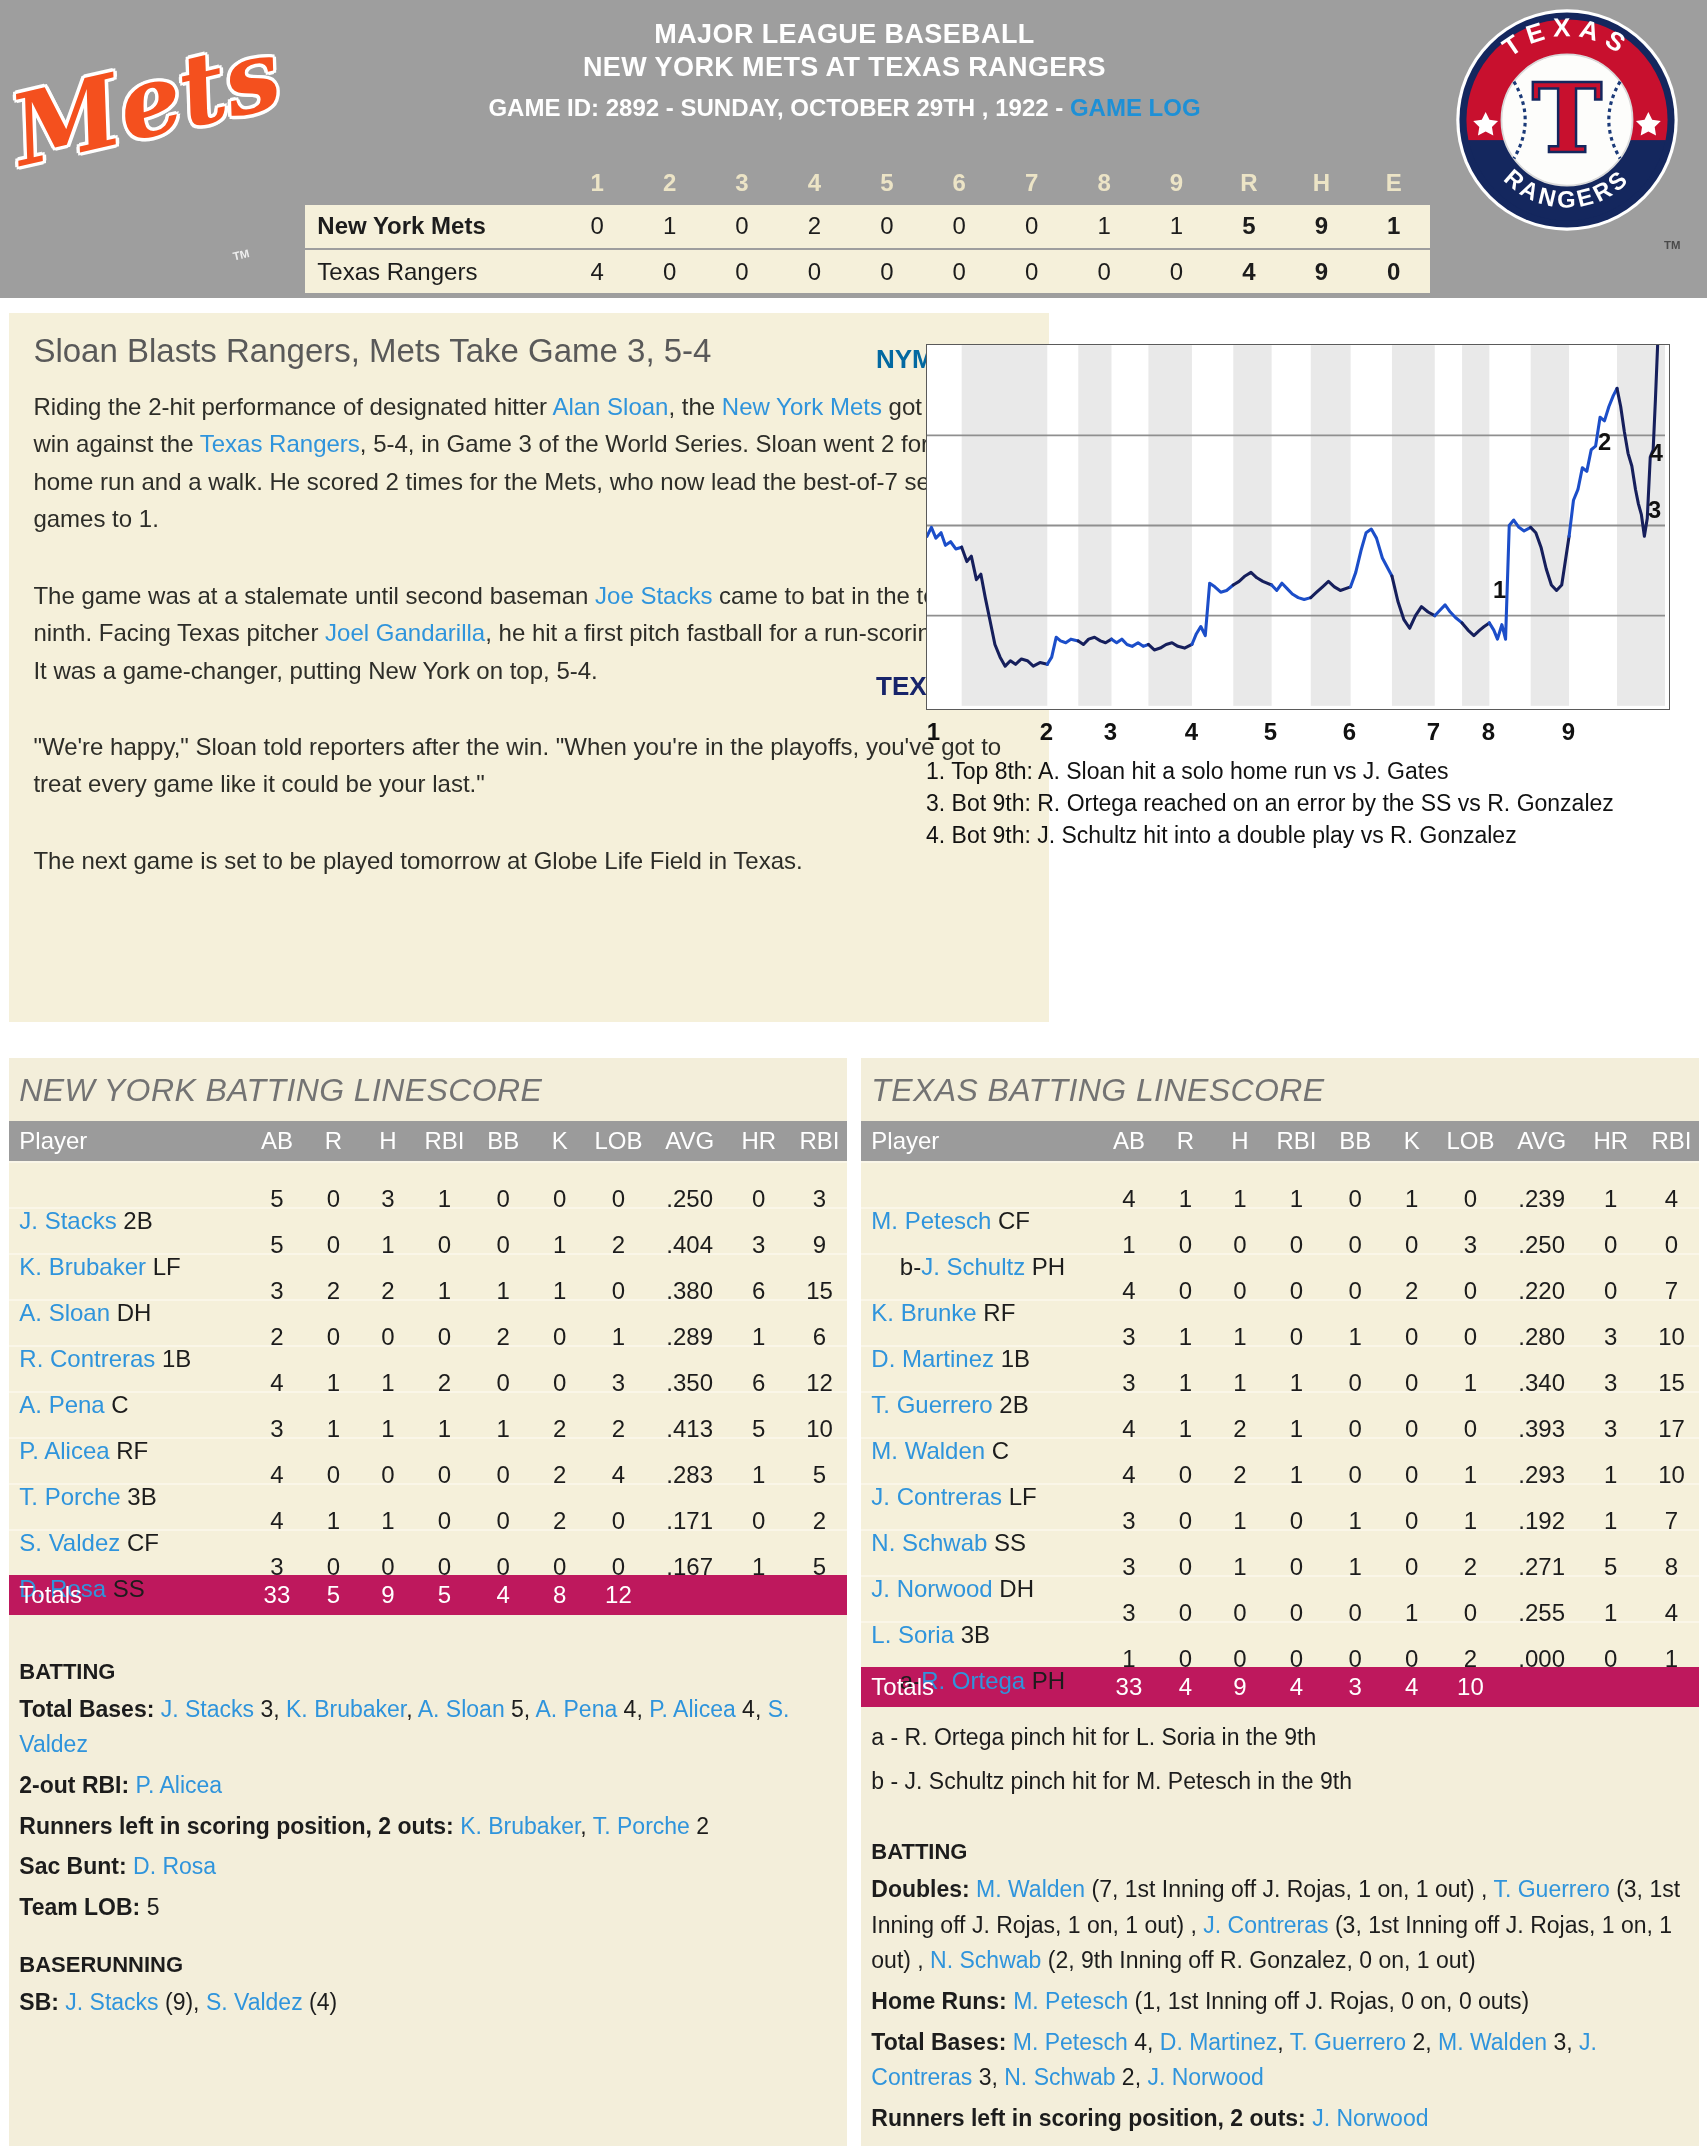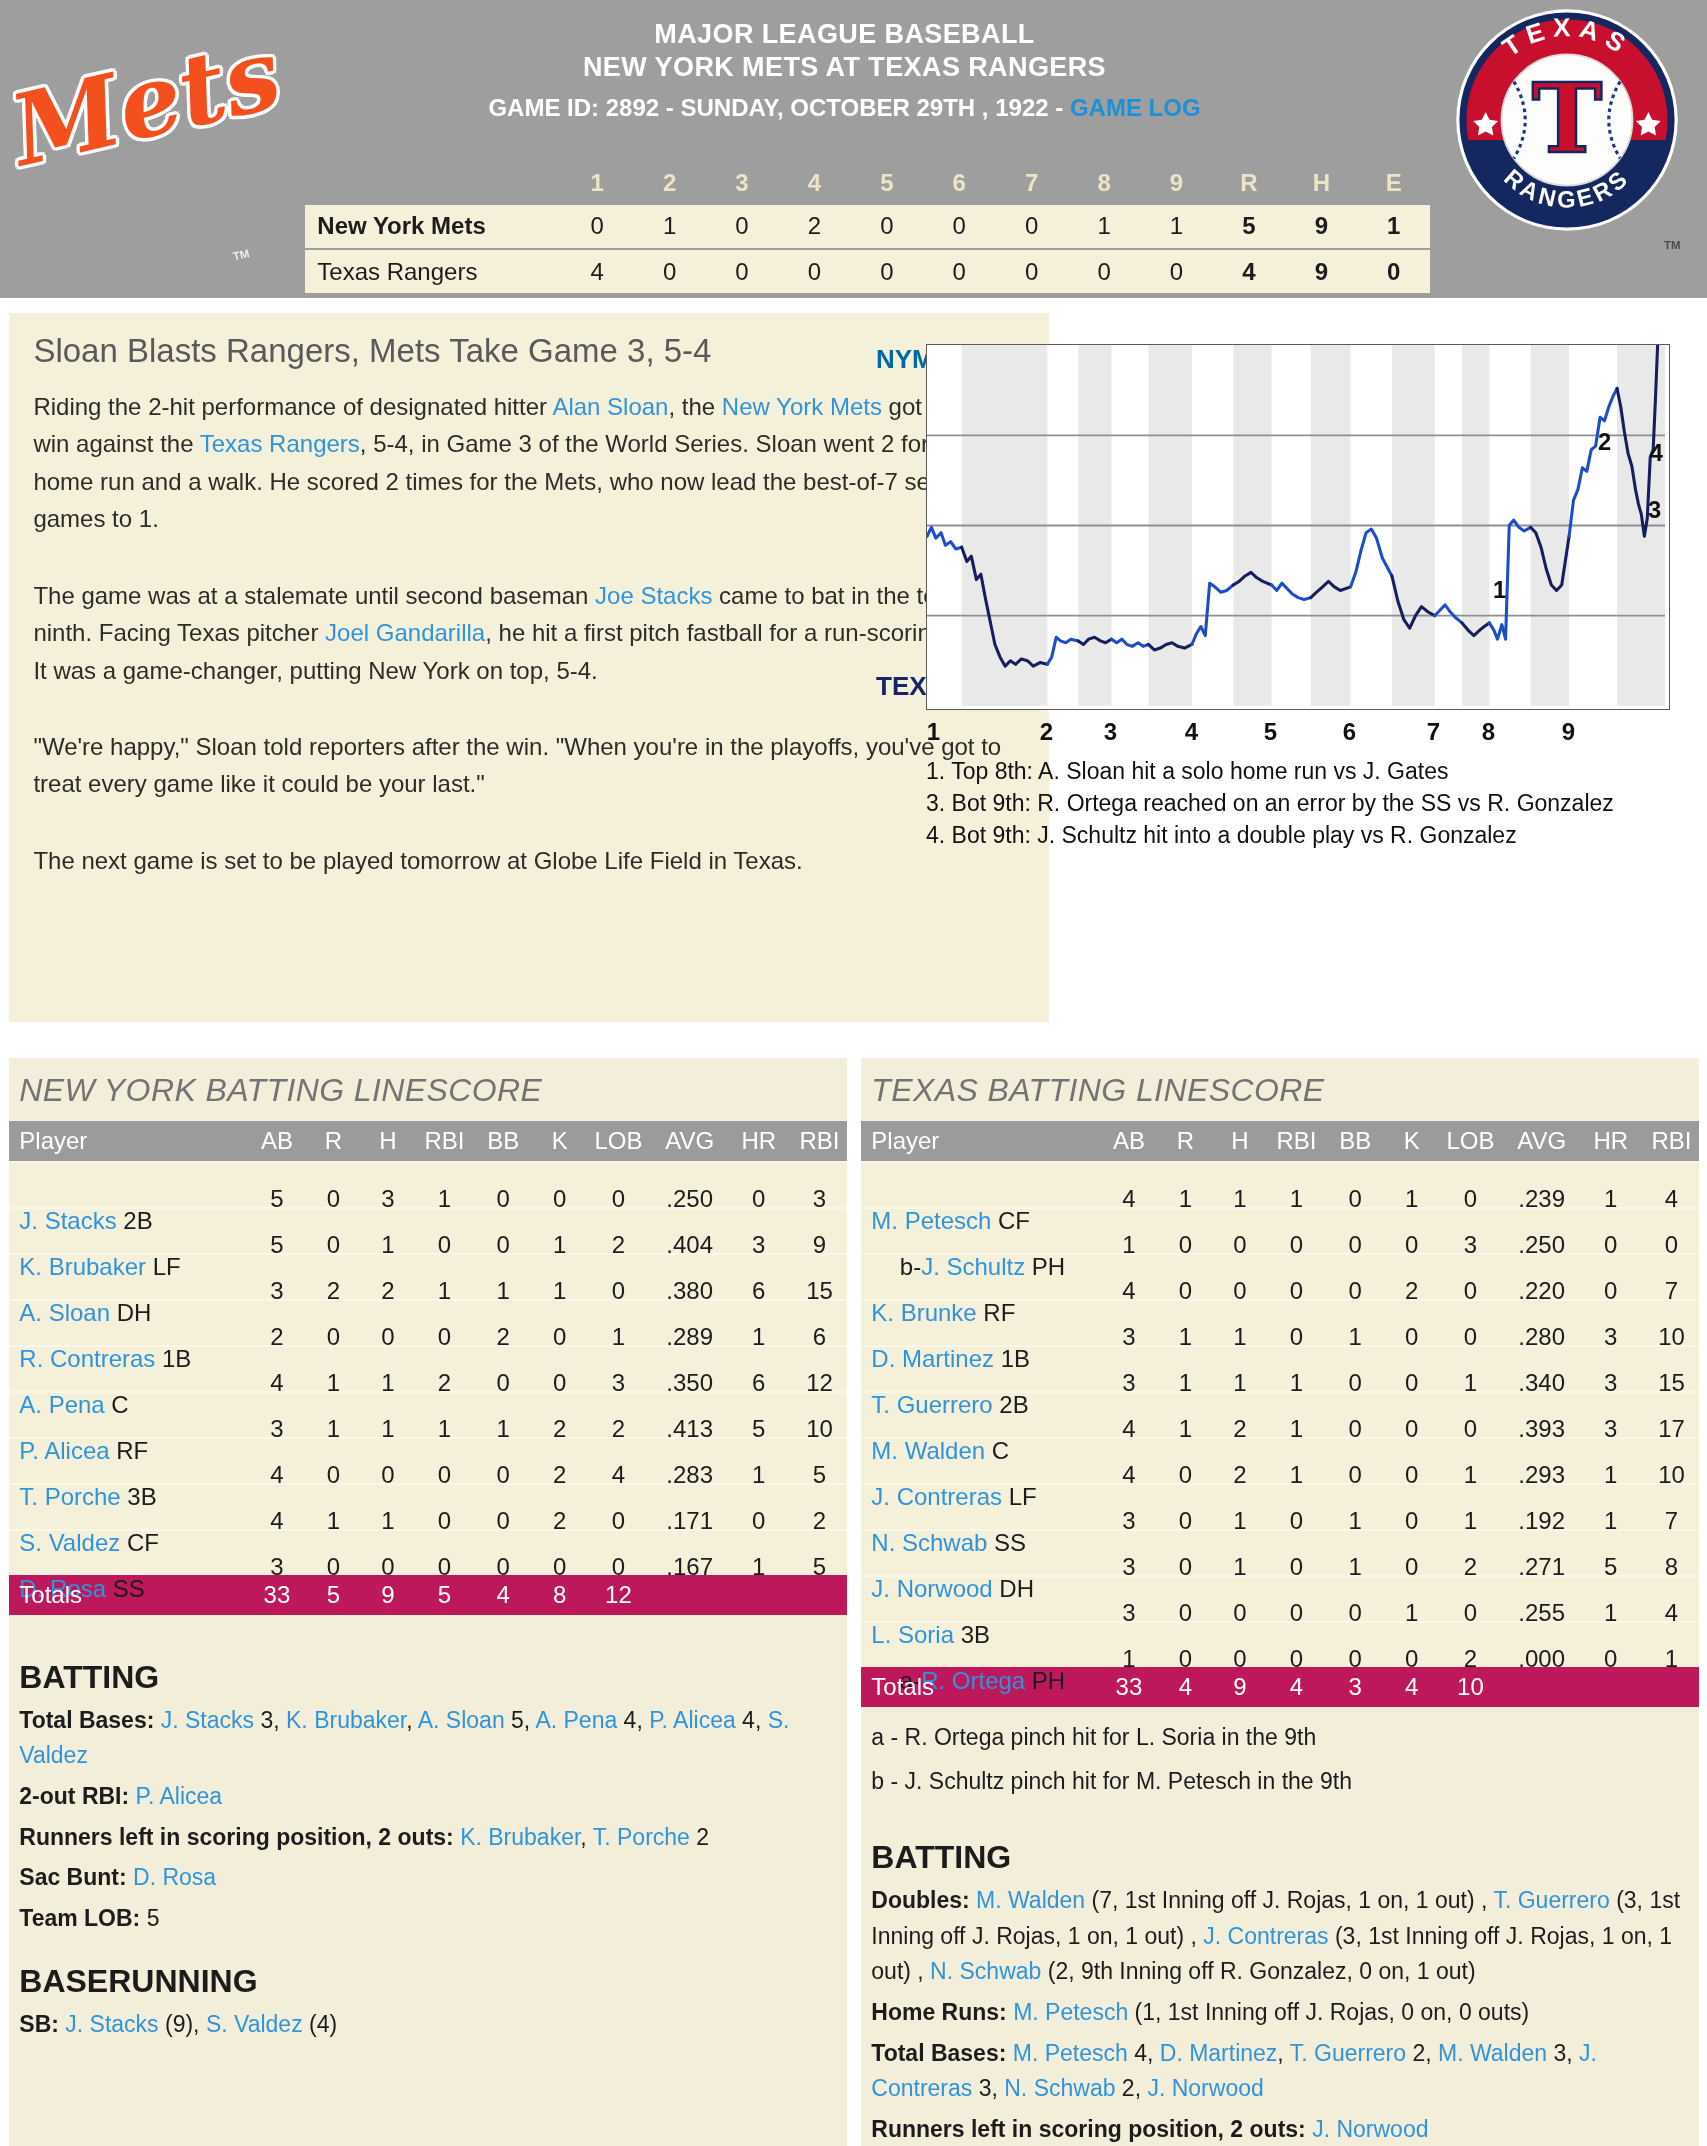--- a/index.html
+++ b/index.html
@@ -58,21 +58,21 @@
   .bt-head .pl{text-align:left;padding-left:10.5px;}
   .bt-row{background:#f5f0da;height:44px;font-size:24px;border-top:2.6px solid #faf6e8;}
   .bt-row .pl{padding-left:10.5px;white-space:nowrap;}
   .bt-row .pl.ind{padding-left:39px;}
   .bt-row div{text-align:center;}
   .bt-row div.pl{text-align:left;margin-top:44px;}
   .bt-tot{background:#be185d;color:#fff;height:40px;font-size:24px;border-top:none;}
   .bt-tot .pl{padding-left:10.5px;text-align:left;}
   .bt-tot div{text-align:center;}
   .notes{padding:5.3px 10.5px 0 10.5px;}
-  .notes h3{font-size:32px;margin:26px 0 7px 0;color:#1c1c1c;}
+  .notes h3{font-size:22px;margin:26px 0 7px 0;color:#1c1c1c;}
   .notes p{font-size:23px;line-height:1.54;margin:0 0 5.3px 0;color:#1c1c1c;}
   .footnotes{padding:12.3px 10.5px 0 10.5px;}
   .footnotes p{font-size:23px;line-height:1.54;margin:0 0 8.8px 0;color:#1c1c1c;}
 </style>
 </head>
 <body>
 
 <div class="header">
   <div class="mets-logo">
     <span>Mets</span>

